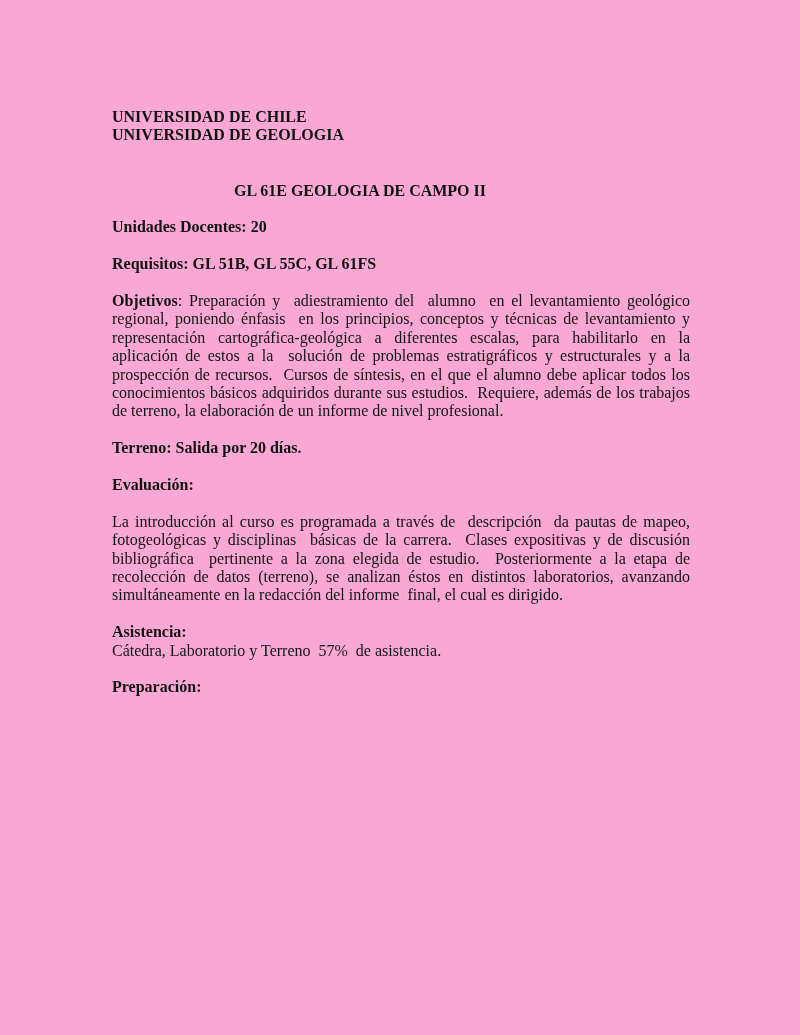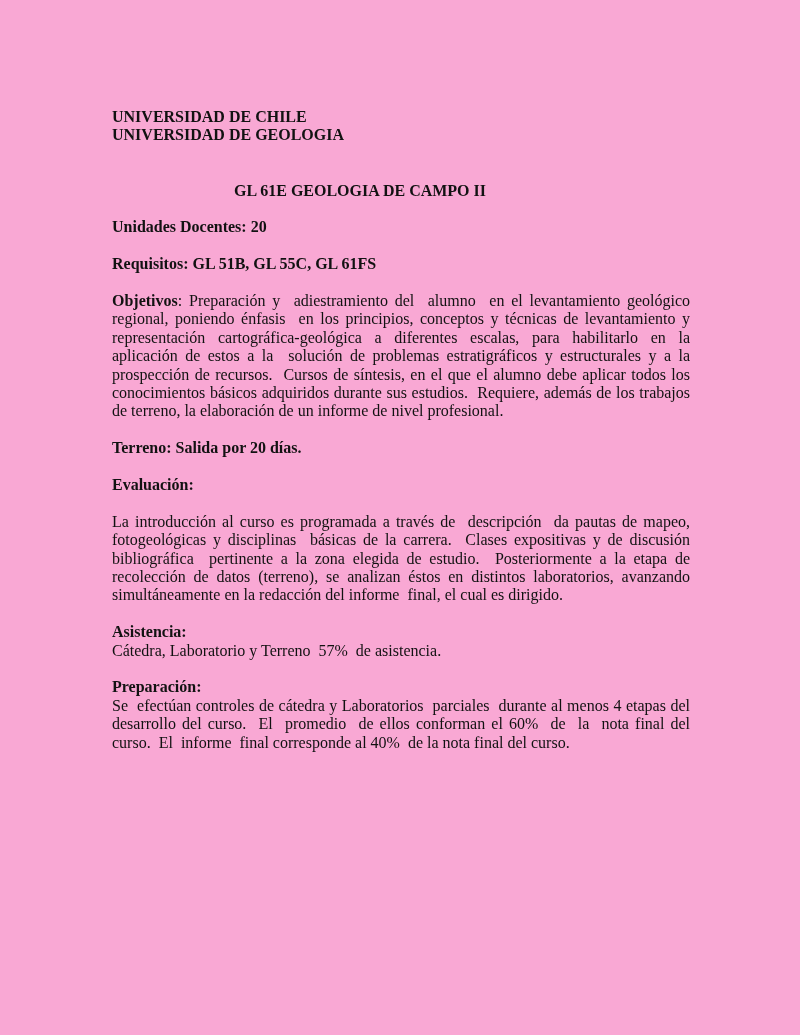--- a/index.html
+++ b/index.html
@@ -65,16 +65,15 @@
     <p class="bold">Terreno: Salida por 20 días.</p>
 
     <p class="bold">Evaluación:</p>
 
     <p class="justified">La introducción al curso es programada a través de  descripción  da pautas de mapeo, fotogeológicas y disciplinas  básicas de la carrera.  Clases expositivas y de discusión bibliográfica  pertinente a la zona elegida de estudio.  Posteriormente a la etapa de recolección de datos (terreno), se analizan éstos en distintos laboratorios, avanzando simultáneamente en la redacción del informe  final, el cual es dirigido.</p>
 
     <p class="section-heading">Asistencia:</p>
     <p class="justified">Cátedra, Laboratorio y Terreno  57%  de asistencia.</p>
 
     <p class="section-heading">Preparación:</p>
-    <p class="justified">Se  efectúan controles de cátedra y Laboratorios  parciales  durante al menos 4 etapas del desarrollo del curso.  El  promedio  de ellos conforman el 60%  de  la  nota final del  curso.  El  informe  final corresponde al 40%  de la nota final del curso.</p>
 
   </div>
 </div>
 
 </body></html>

